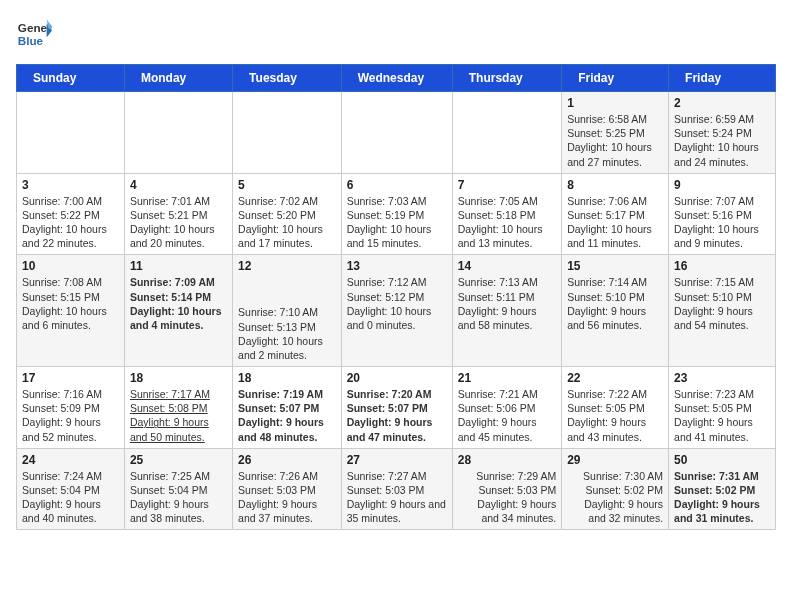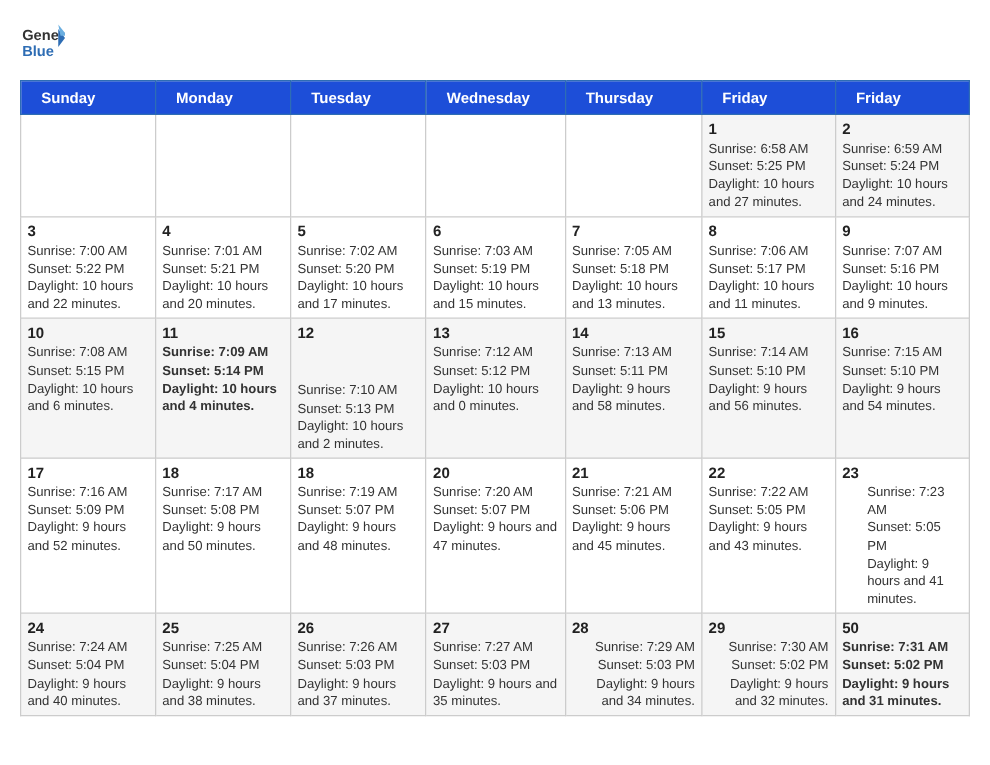--- a/index.html
+++ b/index.html
@@ -214,51 +214,51 @@
       </tr>
       <tr>
         <td>
           <div class="day-number">17</div>
           <div class="day-info" style="white-space: pre-line;">Sunrise: 7:16 AM
 Sunset: 5:09 PM
 Daylight: 9 hours and 52 minutes.</div>
         </td>
         <td>
           <div class="day-number">18</div>
-          <div class="day-info" style="white-space: pre-line;">Sunrise: 7:17 AM
+          <div class="day-info" style="white-space: pre-line; text-decoration: underline;">Sunrise: 7:17 AM
 Sunset: 5:08 PM
 Daylight: 9 hours and 50 minutes.</div>
         </td>
         <td>
           <div class="day-number">18</div>
-          <div class="day-info" style="white-space: pre-line;">Sunrise: 7:19 AM
+          <div class="day-info" style="white-space: pre-line; font-weight: bold;">Sunrise: 7:19 AM
 Sunset: 5:07 PM
 Daylight: 9 hours and 48 minutes.</div>
         </td>
         <td>
           <div class="day-number">20</div>
-          <div class="day-info" style="white-space: pre-line;">Sunrise: 7:20 AM
+          <div class="day-info" style="white-space: pre-line; font-weight: bold;">Sunrise: 7:20 AM
 Sunset: 5:07 PM
 Daylight: 9 hours and 47 minutes.</div>
         </td>
         <td>
           <div class="day-number">21</div>
           <div class="day-info" style="white-space: pre-line;">Sunrise: 7:21 AM
 Sunset: 5:06 PM
 Daylight: 9 hours and 45 minutes.</div>
         </td>
         <td>
           <div class="day-number">22</div>
           <div class="day-info" style="white-space: pre-line;">Sunrise: 7:22 AM
 Sunset: 5:05 PM
 Daylight: 9 hours and 43 minutes.</div>
         </td>
         <td>
           <div class="day-number">23</div>
-          <div class="day-info" style="white-space: pre-line; margin-left: 20px;">Sunrise: 7:23 AM
+          <div class="day-info" style="white-space: pre-line;">Sunrise: 7:23 AM
 Sunset: 5:05 PM
 Daylight: 9 hours and 41 minutes.</div>
         </td>
       </tr>
       <tr>
         <td>
           <div class="day-number">24</div>
           <div class="day-info" style="white-space: pre-line;">Sunrise: 7:24 AM
 Sunset: 5:04 PM
 Daylight: 9 hours and 40 minutes.</div>

